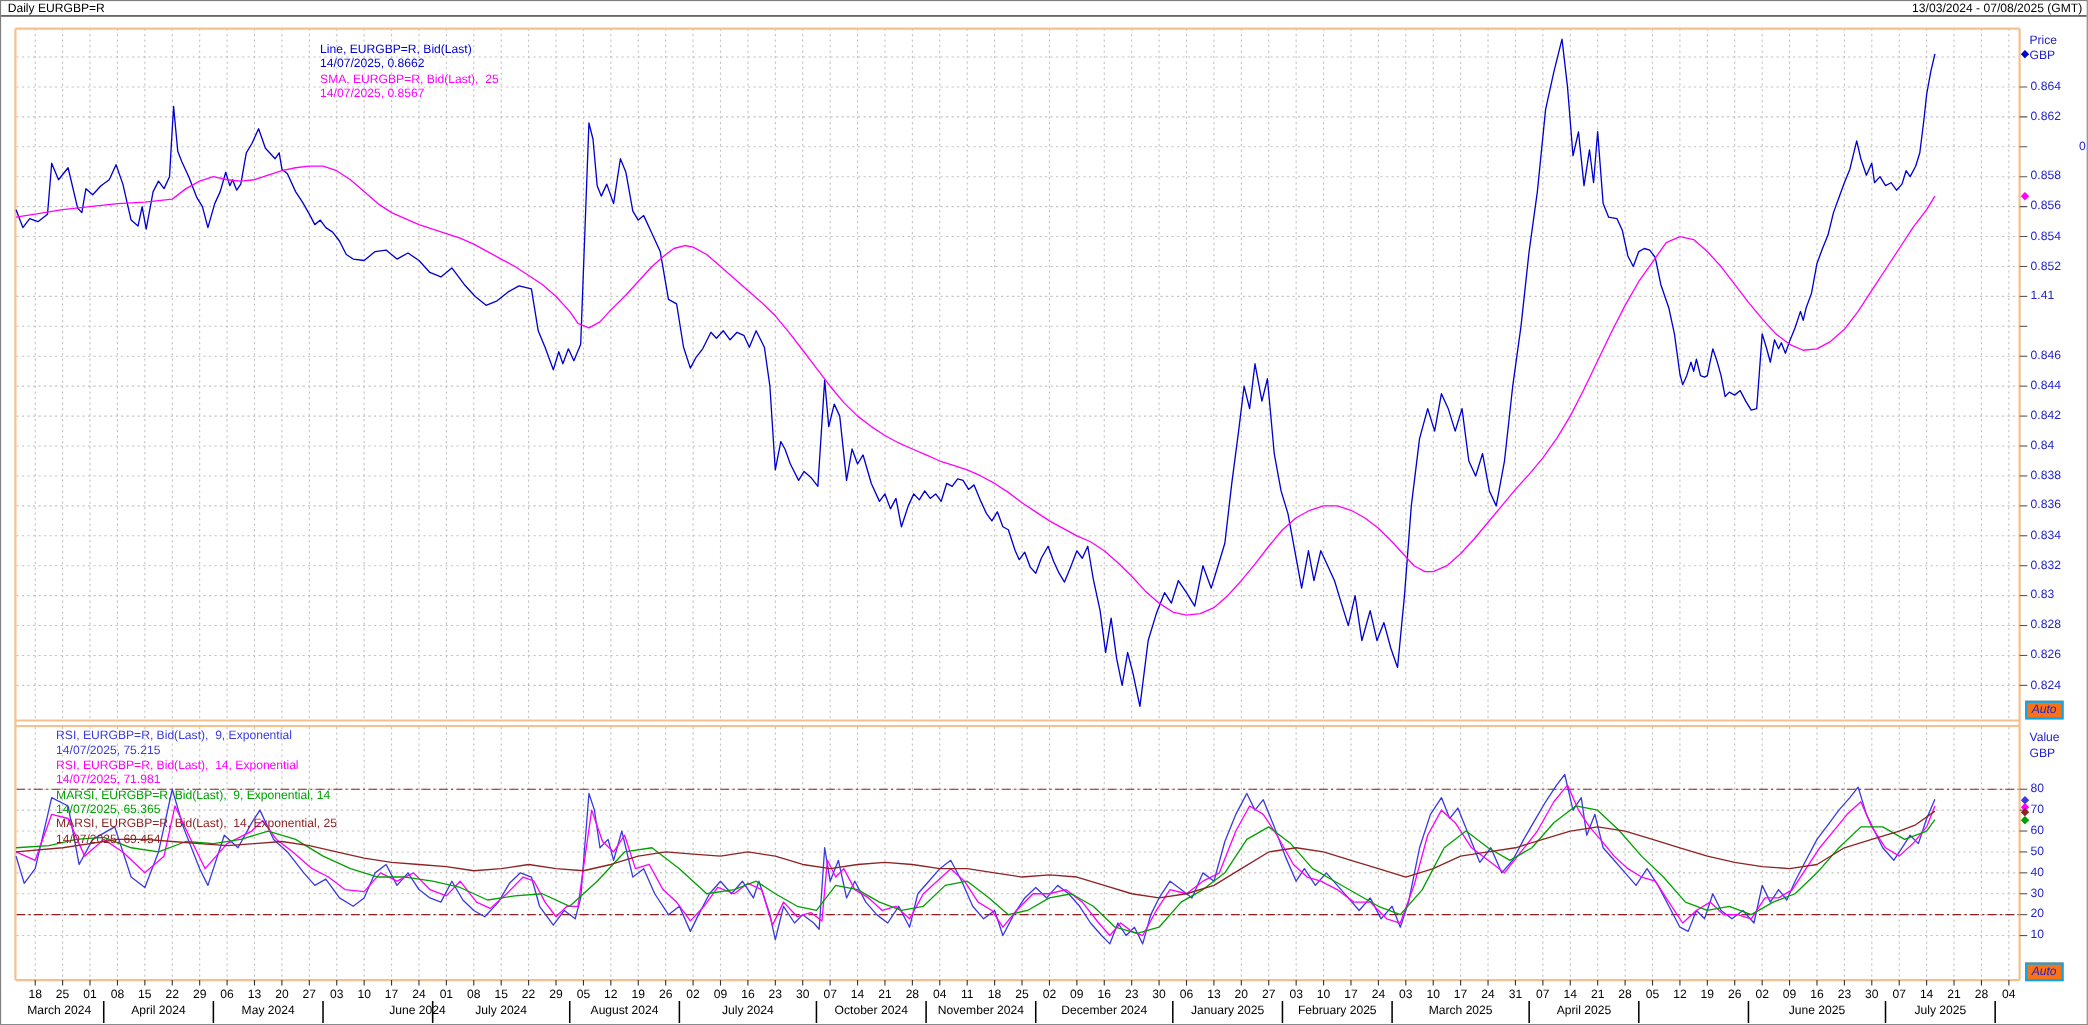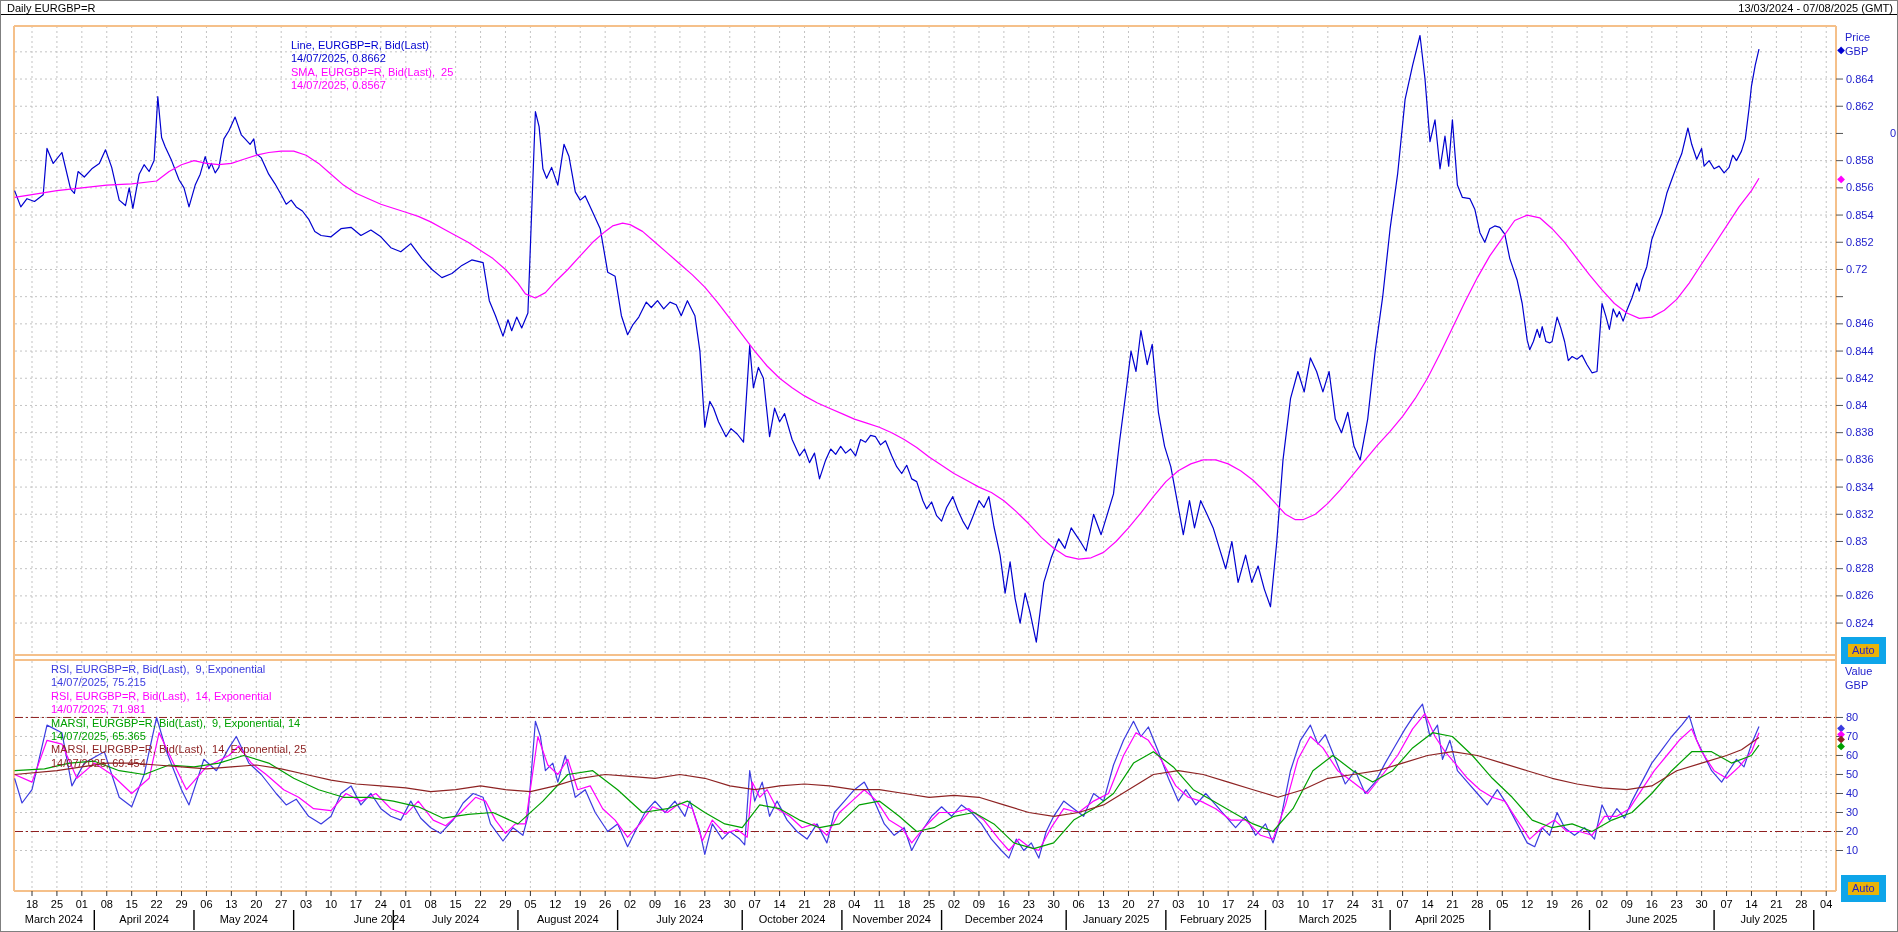--- a/index.html
+++ b/index.html
@@ -4,22 +4,22 @@
 <style>
   html,body{margin:0;padding:0;background:#fff;}
   body{width:1898px;height:932px;position:relative;font-family:"Liberation Sans",sans-serif;
        border:1px solid #7f7f7f;box-sizing:border-box;overflow:hidden;}
   #titlebar{position:absolute;left:0;top:0;width:100%;height:13px;border-bottom:1px solid #000;}
   #title{position:absolute;left:6px;top:1px;font-size:11px;color:#000;white-space:pre;}
   #daterange{position:absolute;right:4px;top:1px;font-size:11px;color:#000;white-space:pre;}
   #chartsvg{position:absolute;left:0;top:0;}
   .lg{position:absolute;font-size:11px;line-height:13.4px;white-space:pre;}
   .axlab{position:absolute;font-size:11px;color:#2222cc;white-space:pre;}
-  .autobtn{position:absolute;font-size:11px;color:#2222cc;border:7px solid #0ea5e9;background:#eab308;
-           padding:0 4px;line-height:13px;cursor:pointer;}
+  .autobtn{position:absolute;font-size:11px;color:#2222cc;border:2px solid #0ea5e9;background:#f97316;
+           padding:0 4px;line-height:13px;cursor:pointer;font-style:italic;}
   .daylab{position:absolute;font-size:11px;color:#000;transform:translateX(-50%);white-space:pre;}
   .monlab{position:absolute;font-size:11px;color:#000;transform:translateX(-50%);white-space:pre;}
   .marker{position:absolute;font-size:10px;transform:translate(-50%,-50%);}
 </style>
 </head>
 <body>
 
 <div id="titlebar">
   <span id="title">Daily EURGBP=R</span>
   <span id="daterange">13/03/2024 - 07/08/2025 (GMT)</span>
@@ -356,21 +356,21 @@
 <div id="axis-main">
     <div class="axlab" style="left: 1844px; top: 30px;">Price</div>
     <div class="axlab" style="left: 1844px; top: 44px;">GBP</div>
     <div class="axlab" style="left: 1845px; top: 71.5434px;">0.864</div>
     <div class="axlab" style="left: 1845px; top: 98.7451px;">0.862</div>
     <div class="axlab" style="left: 1845px; top: 125.947px; padding-left: 44px;">0.86</div>
     <div class="axlab" style="left: 1845px; top: 153.149px;">0.858</div>
     <div class="axlab" style="left: 1845px; top: 180.35px;">0.856</div>
     <div class="axlab" style="left: 1845px; top: 207.552px;">0.854</div>
     <div class="axlab" style="left: 1845px; top: 234.754px;">0.852</div>
-    <div class="axlab" style="left: 1845px; top: 261.956px;">0.72</div>
+    <div class="axlab" style="left: 1845px; top: 261.956px;">1.41</div>
     <div class="axlab" style="left: 1951px; top: 289.157px;">0.848</div>
     <div class="axlab" style="left: 1845px; top: 316.359px;">0.846</div>
     <div class="axlab" style="left: 1845px; top: 343.561px;">0.844</div>
     <div class="axlab" style="left: 1845px; top: 370.762px;">0.842</div>
     <div class="axlab" style="left: 1845px; top: 397.964px;">0.84</div>
     <div class="axlab" style="left: 1845px; top: 425.166px;">0.838</div>
     <div class="axlab" style="left: 1845px; top: 452.368px;">0.836</div>
     <div class="axlab" style="left: 1845px; top: 479.569px;">0.834</div>
     <div class="axlab" style="left: 1845px; top: 506.771px;">0.832</div>
     <div class="axlab" style="left: 1845px; top: 533.973px;">0.83</div>

